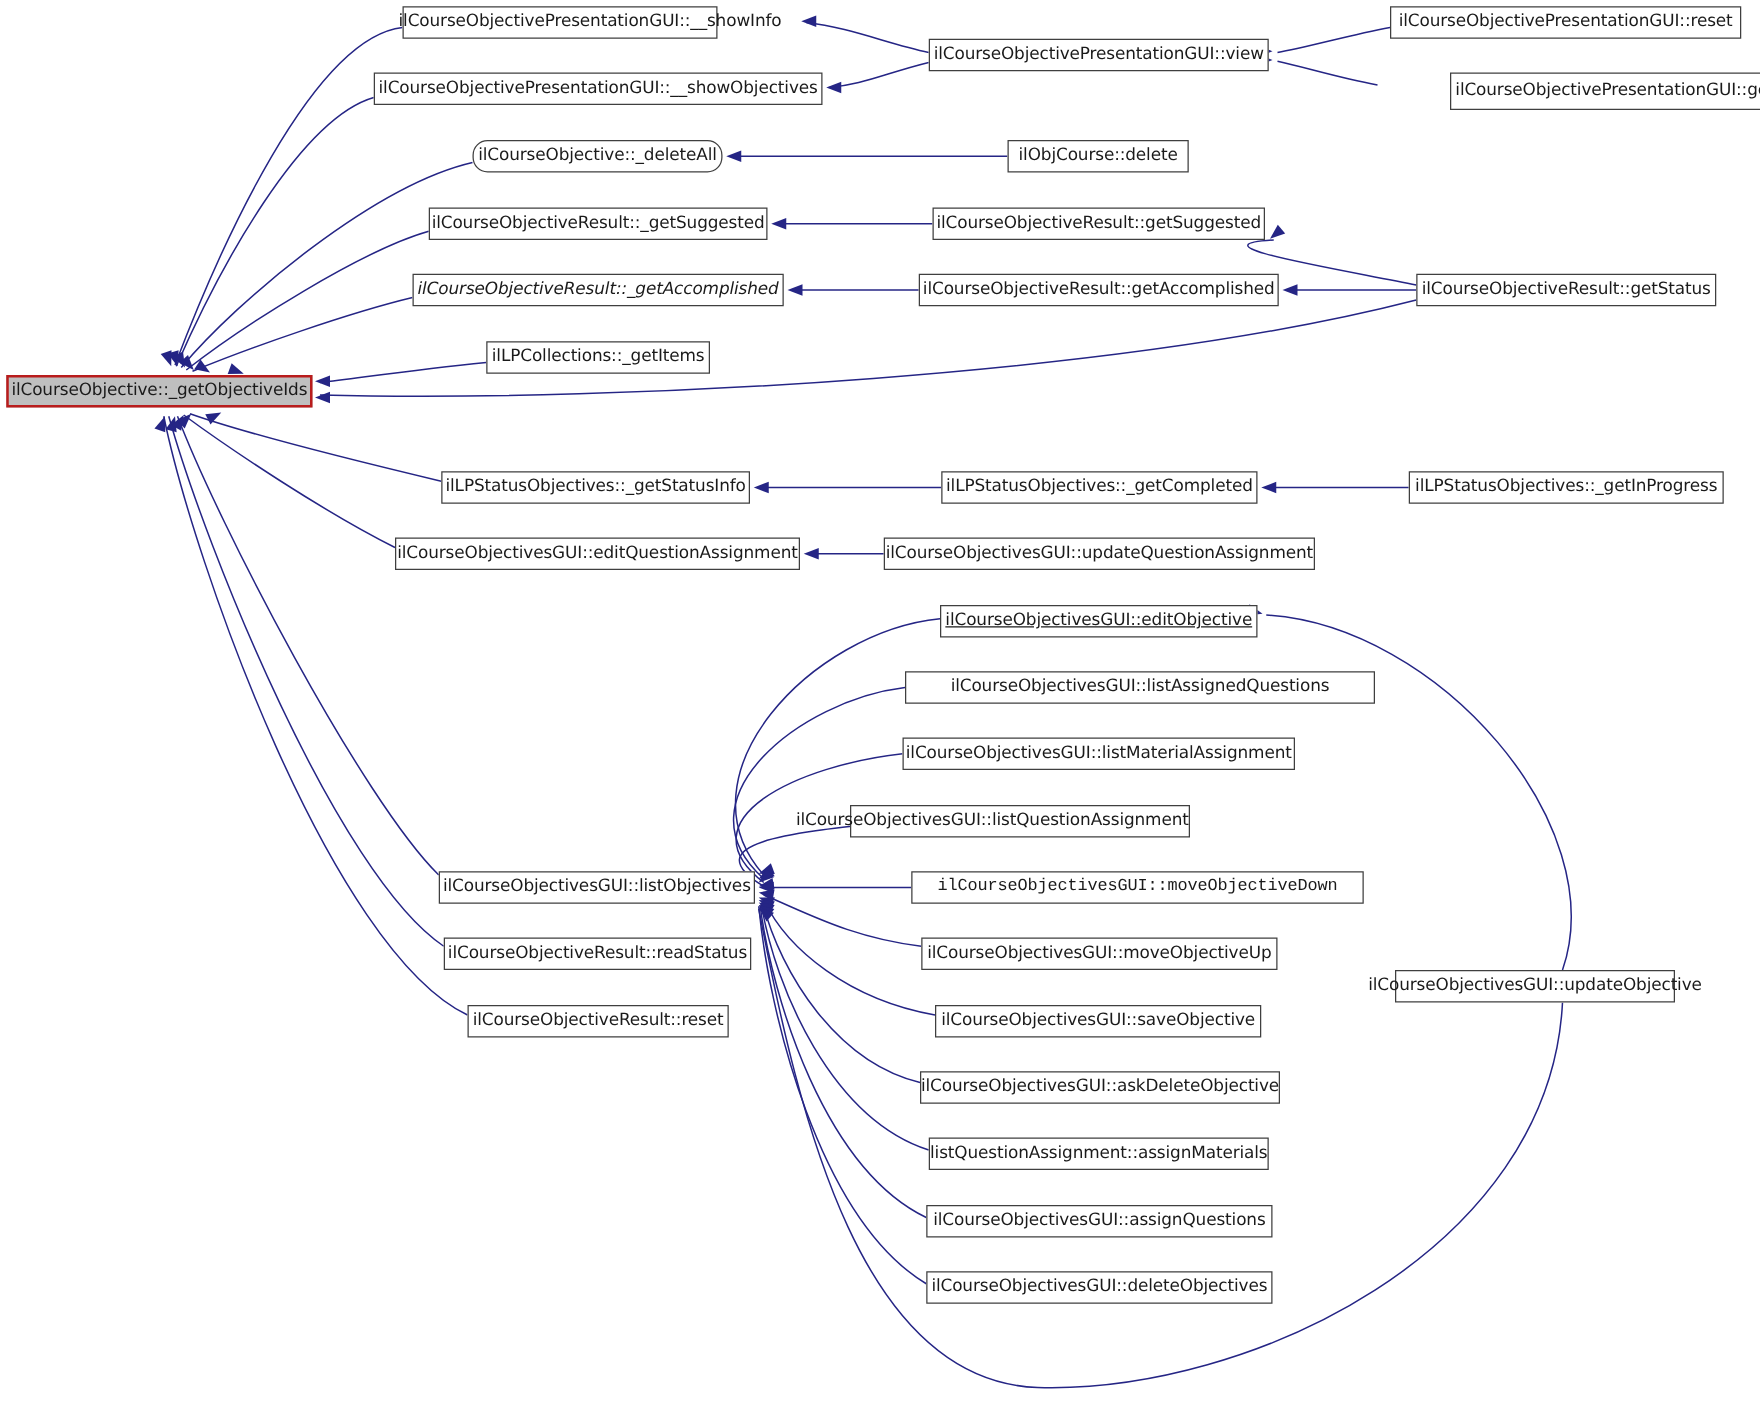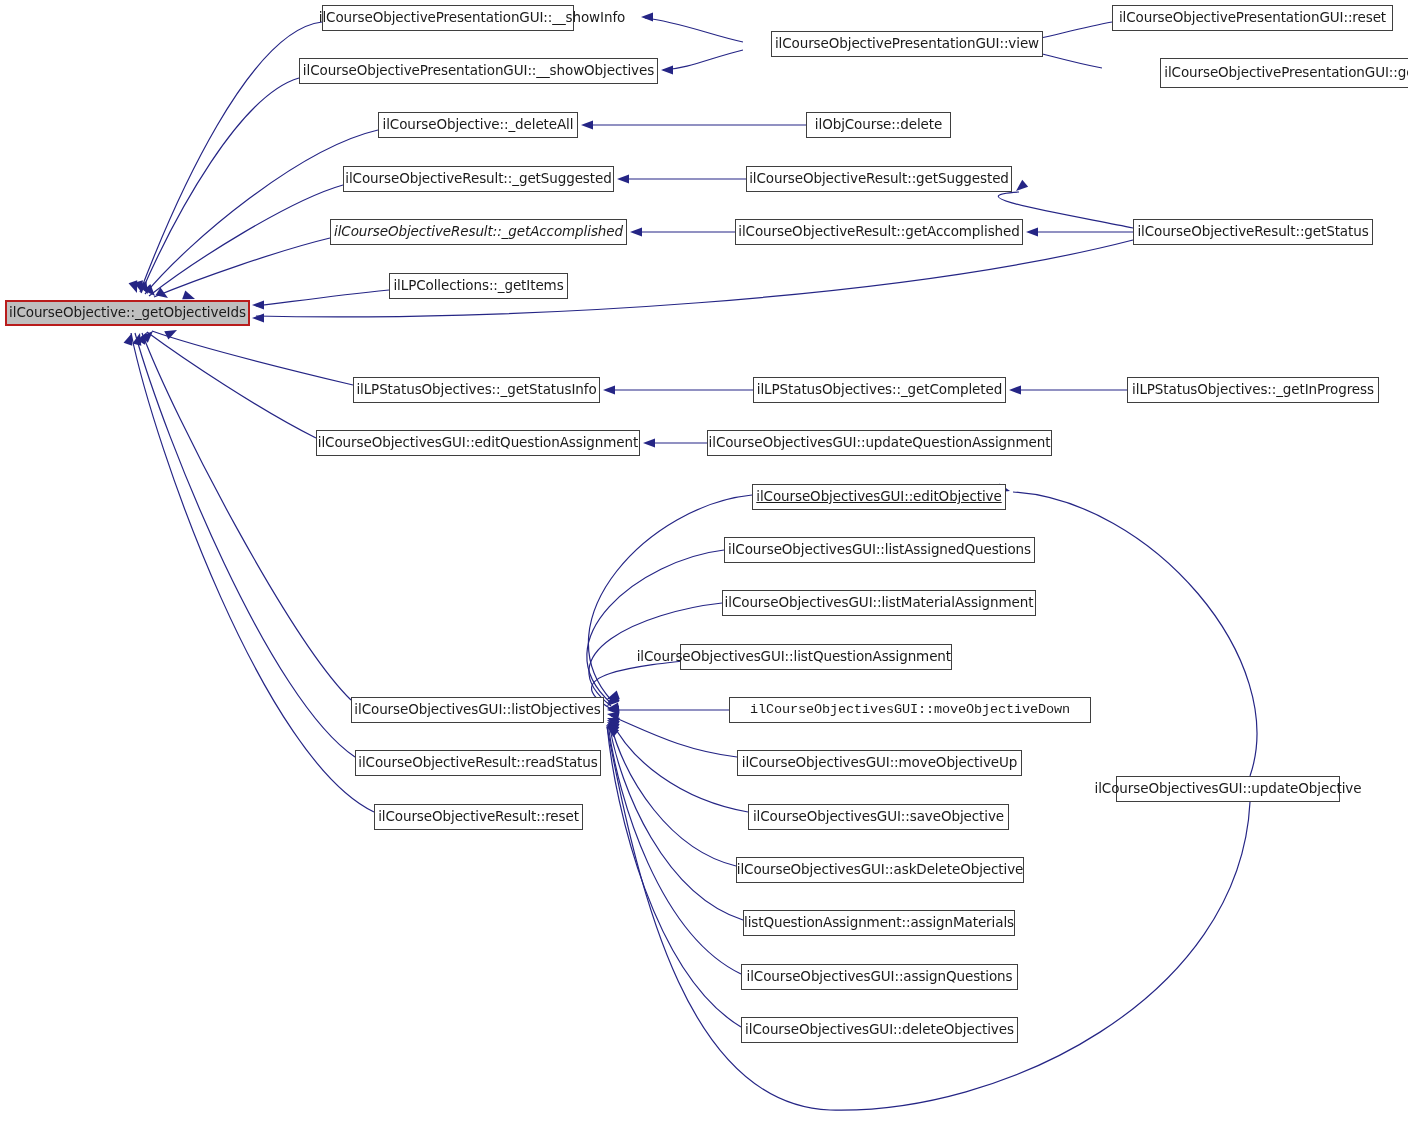--- a/index.html
+++ b/index.html
@@ -107,21 +107,21 @@
     </svg>
 <div class="node hl" style="left: 5px; top: 300px; width: 245px; height: 26px;">
       <span>ilCourseObjective::_getObjectiveIds</span>
     </div>
     <div class="node" style="left: 322px; top: 5px; width: 252px; height: 26px; padding-left: 48px;">
       <span>ilCourseObjectivePresentationGUI::__showInfo</span>
     </div>
     <div class="node" style="left: 299px; top: 58px; width: 359px; height: 26px;">
       <span>ilCourseObjectivePresentationGUI::__showObjectives</span>
     </div>
-    <div class="node" style="left: 378px; top: 112px; width: 200px; height: 26px;">
+    <div class="node" style="left: 378px; top: 112px; width: 200px; height: 26px; border-radius: 12px;">
       <span>ilCourseObjective::_deleteAll</span>
     </div>
     <div class="node" style="left: 343px; top: 166px; width: 271px; height: 26px;">
       <span>ilCourseObjectiveResult::_getSuggested</span>
     </div>
     <div class="node" style="left: 330px; top: 219px; width: 297px; height: 26px; font-style: italic;">
       <span>ilCourseObjectiveResult::_getAccomplished</span>
     </div>
     <div class="node" style="left: 389px; top: 273px; width: 179px; height: 26px;">
       <span>ilLPCollections::_getItems</span>
@@ -134,42 +134,42 @@
     </div>
     <div class="node" style="left: 351px; top: 697px; width: 253px; height: 26px;">
       <span>ilCourseObjectivesGUI::listObjectives</span>
     </div>
     <div class="node" style="left: 355px; top: 750px; width: 246px; height: 26px;">
       <span>ilCourseObjectiveResult::readStatus</span>
     </div>
     <div class="node" style="left: 374px; top: 804px; width: 209px; height: 26px;">
       <span>ilCourseObjectiveResult::reset</span>
     </div>
-    <div class="node" style="left: 743px; top: 31px; width: 272px; height: 26px; margin-left: 28px;">
+    <div class="node" style="left: 743px; top: 31px; width: 272px; height: 26px;">
       <span>ilCourseObjectivePresentationGUI::view</span>
     </div>
     <div class="node" style="left: 806px; top: 112px; width: 145px; height: 26px;">
       <span>ilObjCourse::delete</span>
     </div>
     <div class="node" style="left: 746px; top: 166px; width: 266px; height: 26px;">
       <span>ilCourseObjectiveResult::getSuggested</span>
     </div>
     <div class="node" style="left: 735px; top: 219px; width: 288px; height: 26px;">
       <span>ilCourseObjectiveResult::getAccomplished</span>
     </div>
     <div class="node" style="left: 753px; top: 377px; width: 253px; height: 26px;">
       <span>ilLPStatusObjectives::_getCompleted</span>
     </div>
     <div class="node" style="left: 707px; top: 430px; width: 345px; height: 26px;">
       <span>ilCourseObjectivesGUI::updateQuestionAssignment</span>
     </div>
     <div class="node" style="left: 752px; top: 484px; width: 254px; height: 26px; text-decoration: underline;">
       <span>ilCourseObjectivesGUI::editObjective</span>
     </div>
-    <div class="node" style="left: 724px; top: 537px; width: 311px; height: 26px;">
+    <div class="node" style="left: 724px; top: 537px; width: 376px; height: 26px;">
       <span>ilCourseObjectivesGUI::listAssignedQuestions</span>
     </div>
     <div class="node" style="left: 722px; top: 590px; width: 314px; height: 26px;">
       <span>ilCourseObjectivesGUI::listMaterialAssignment</span>
     </div>
     <div class="node" style="left: 680px; top: 644px; width: 272px; height: 26px; justify-content: flex-end;">
       <span>ilCourseObjectivesGUI::listQuestionAssignment</span>
     </div>
     <div class="node" style="left: 729px; top: 697px; width: 362px; height: 26px; font-family: Liberation Mono, monospace;">
       <span>ilCourseObjectivesGUI::moveObjectiveDown</span>

